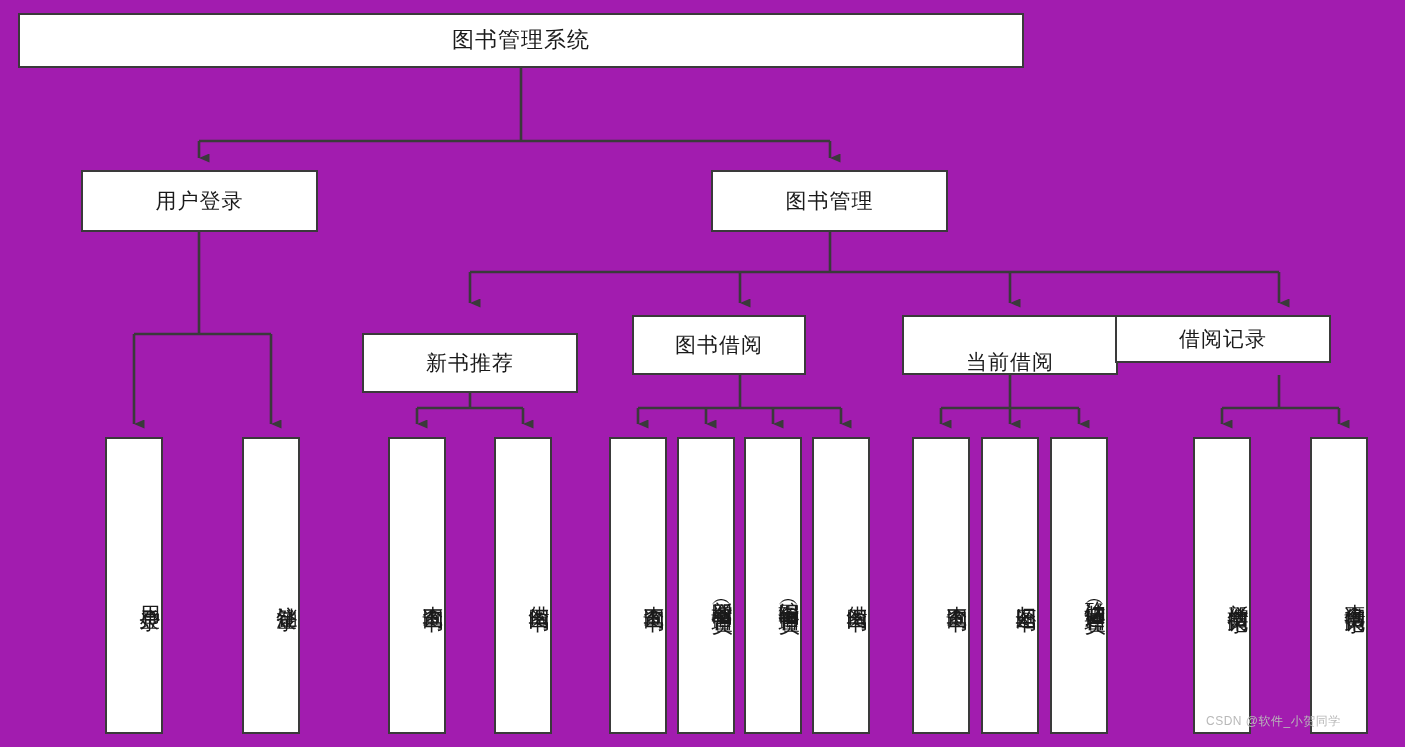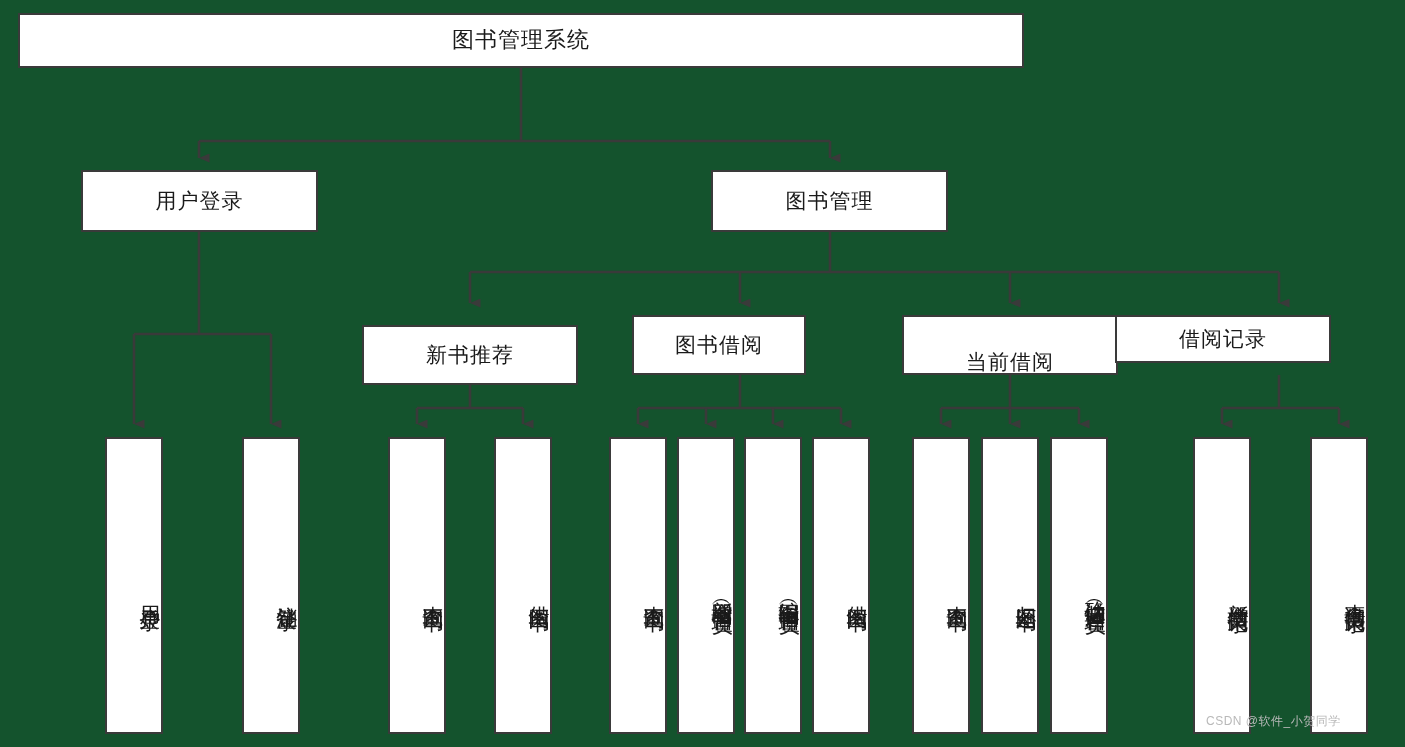--- a/index.html
+++ b/index.html
@@ -8,21 +8,21 @@
     padding: 0;
     background: #ffffff;
   }
   body {
     font-family: "Liberation Sans", "DejaVu Sans", sans-serif;
   }
   #diagram-root {
     position: relative;
     width: 1405px;
     height: 747px;
-    background: #14532d;
+    background: #a21caf;
     overflow: hidden;
   }
   svg.connectors {
     position: absolute;
     left: 0;
     top: 0;
     width: 1405px;
     height: 747px;
     pointer-events: none;
   }
@@ -133,21 +133,21 @@
   </div>
 
   <div class="node horizontal" style="left:81px; top:170px; width:237px; height:62px;">
     <span class="label">用户登录</span>
   </div>
 
   <div class="node horizontal" style="left:711px; top:170px; width:237px; height:62px;">
     <span class="label">图书管理</span>
   </div>
 
-  <div class="node horizontal" style="left:362px; top:325px; width:216px; height:60px;">
+  <div class="node horizontal" style="left:362px; top:333px; width:216px; height:60px;">
     <span class="label">新书推荐</span>
   </div>
 
   <div class="node horizontal" style="left:632px; top:315px; width:174px; height:60px;">
     <span class="label">图书借阅</span>
   </div>
 
   <div class="node horizontal" style="left:902px; top:315px; width:216px; height:60px;align-items:flex-end;">
     <span class="label">当前借阅</span>
   </div>

